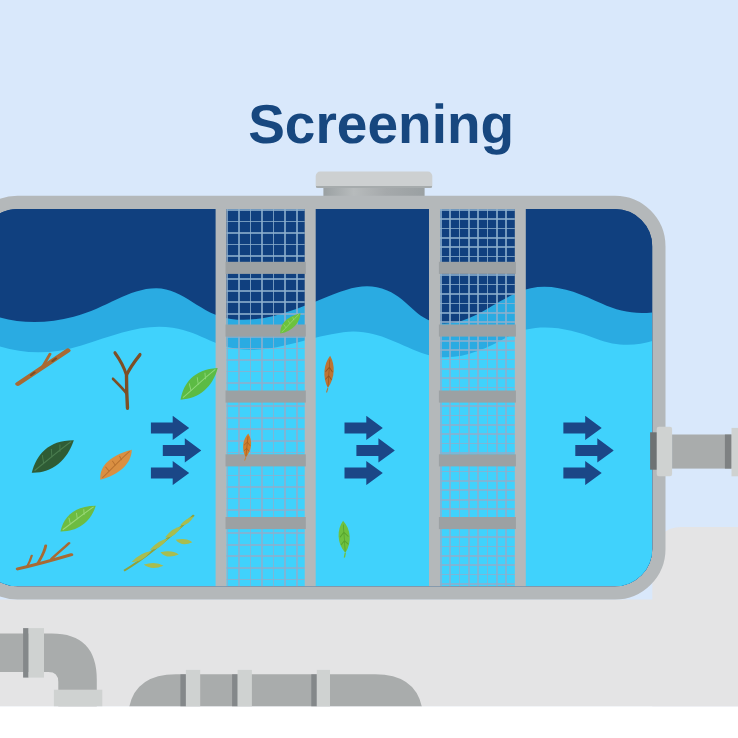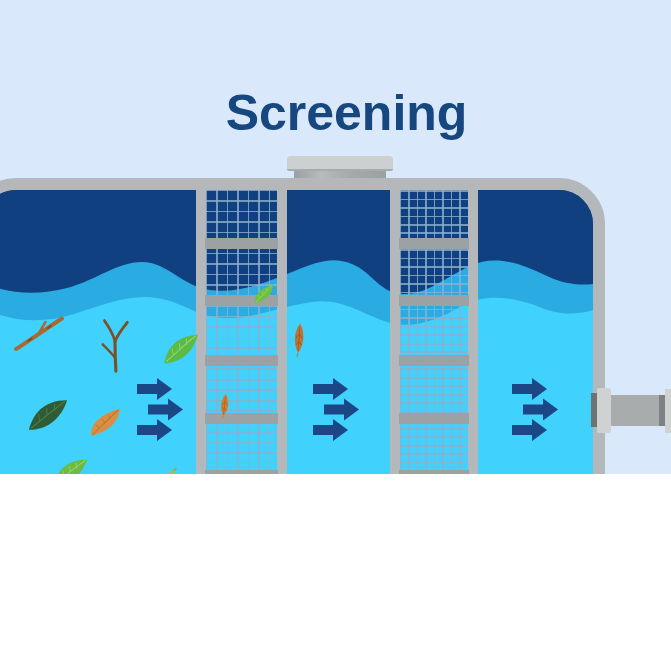--- a/index.html
+++ b/index.html
@@ -5,21 +5,21 @@
   :root{
     --sky:#d9e8fb; --ground:#e4e4e5;
     --navy:#10407f; --mid:#2aabe2; --cyan:#40d2fc;
     --frame:#b4b8ba; --bar:#9ca1a3; --mesh:rgba(140,175,205,0.8);
     --arrow:#1b4787; --title:#17477f;
     --pipe:#a9acac; --cpl:#cfd2d1; --cpld:#84888a; --dark-open:#6e7273;
     --hatch-lid:#cdd0d1; --hatch-edge:#a6abac;
   }
   html,body{margin:0;padding:0;}
   body{width:671px;height:671px;overflow:hidden;font-family:"Liberation Sans",sans-serif;}
-  .canvas{position:relative;width:671px;height:474px;background:var(--sky);overflow:hidden;}
+  .canvas{position:relative;width:671px;height:642px;background:var(--sky);overflow:hidden;}
   .abs{position:absolute;}
   
   .ground-a{left:593px;top:479px;width:78px;height:192px;background:var(--ground);border-top-left-radius:26px;}
   .ground-b{left:0;top:545px;width:671px;height:126px;background:var(--ground);}
   
   .title{left:0;right:0;top:84px;text-align:center;transform:translateX(11px);
          font-size:50px;font-weight:bold;letter-spacing:0px;color:var(--title);}
   
   .hatch-neck{left:294px;top:167px;width:92px;height:13px;
       background:linear-gradient(90deg,#9aa0a2,#b7bbbc 30%,#a5a9ab 62%,#9aa0a2);}

